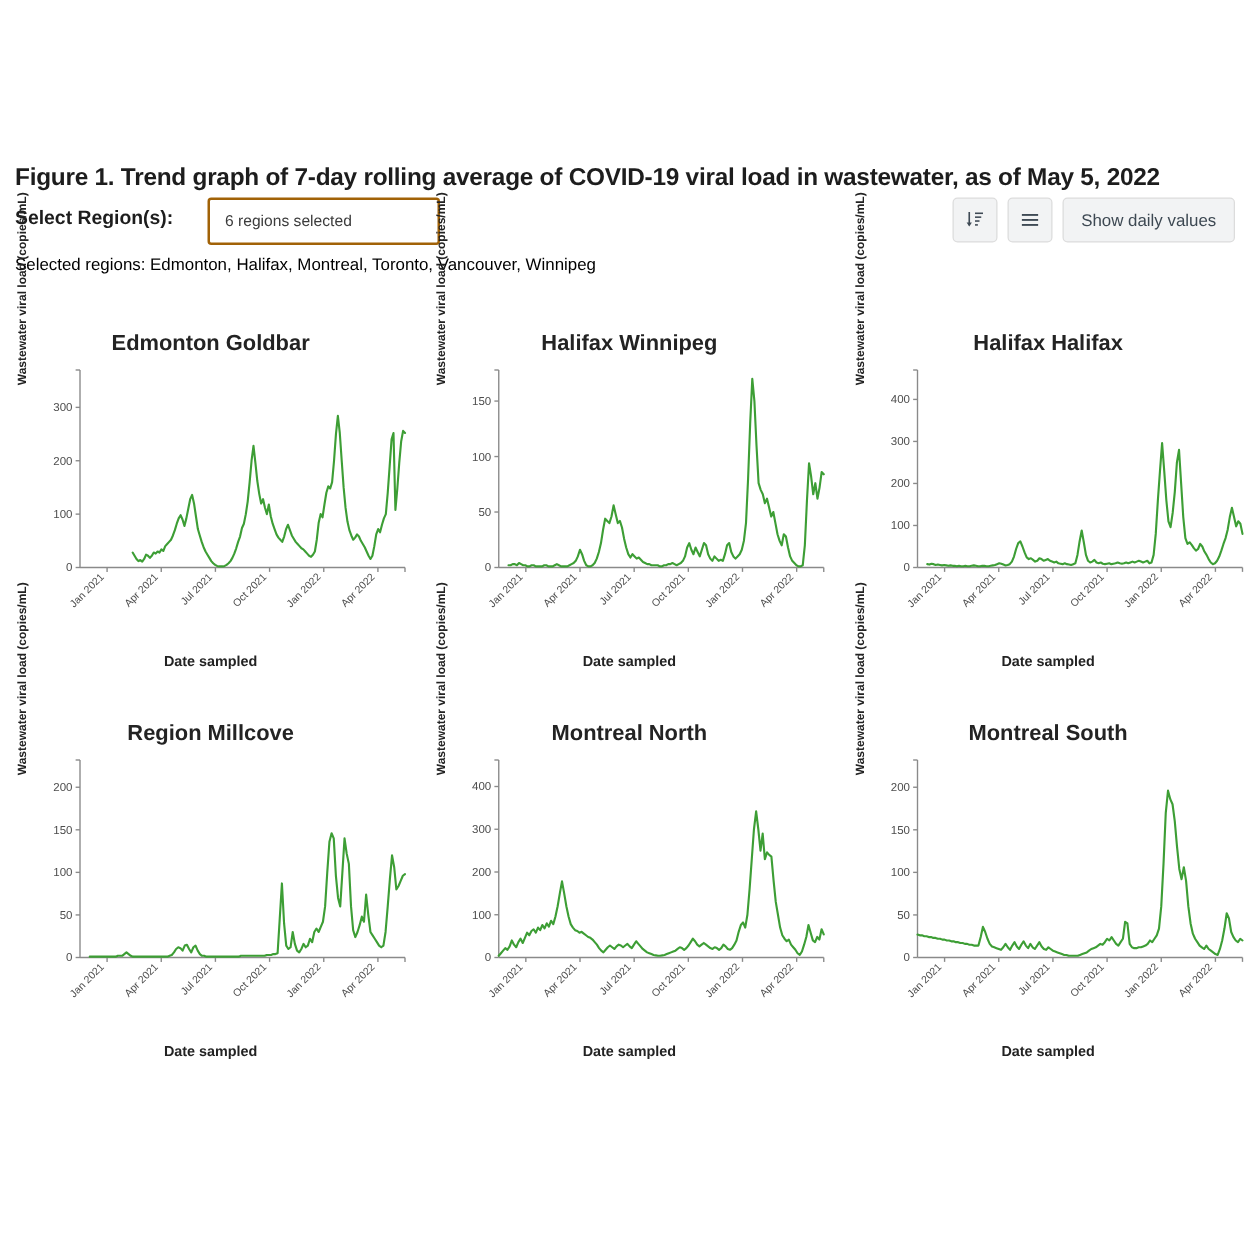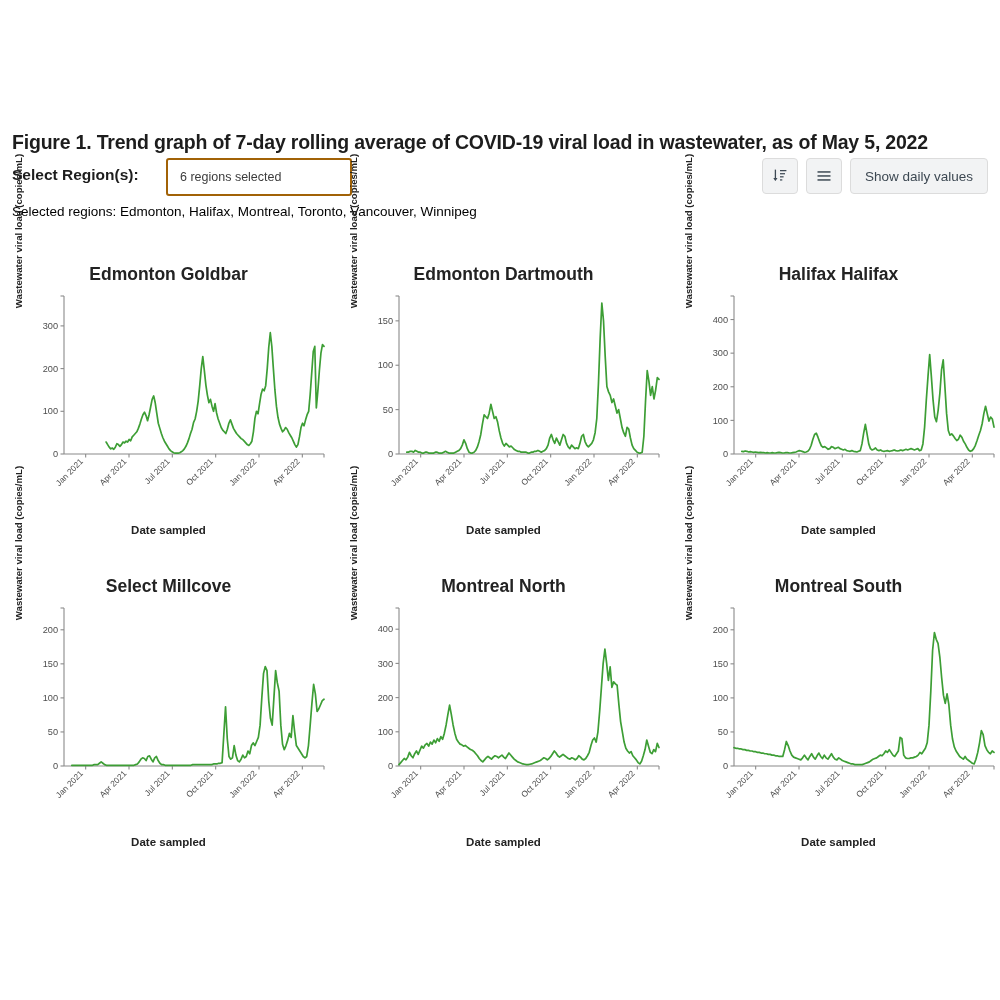--- a/index.html
+++ b/index.html
@@ -243,21 +243,21 @@
               <line x1="229" y1="162" x2="229" y2="165.5" class="tick-line"></line>
               <text x="227" y="170" class="xtick-text" text-anchor="end" transform="rotate(-45 227 170)">Jan 2022</text>
               <line x1="272.3333333333333" y1="162" x2="272.3333333333333" y2="165.5" class="tick-line"></line>
               <text x="270.3333333333333" y="170" class="xtick-text" text-anchor="end" transform="rotate(-45 270.3333333333333 170)">Apr 2022</text>
               <polyline points="76.12,150.04 77.65,152.61 79.19,155.17 80.72,156.88 82.26,156.02 83.79,157.30 85.33,155.17 86.86,151.75 88.39,152.61 89.93,154.31 91.46,152.61 93.00,150.04 94.53,150.90 96.07,149.19 97.60,150.04 99.14,147.48 100.67,148.76 102.20,144.92 103.74,143.21 105.27,141.50 106.81,139.79 108.34,136.38 109.88,132.11 111.41,126.98 112.94,122.71 114.48,120.15 116.01,123.57 117.55,128.69 119.08,122.71 120.62,115.03 122.15,107.34 123.69,103.92 125.22,110.76 126.75,121.01 128.29,131.25 129.82,136.38 131.36,141.50 132.89,145.77 134.43,149.19 135.96,151.75 137.49,154.31 139.03,156.88 140.56,158.58 142.10,159.86 143.63,160.72 145.17,161.15 146.70,161.15 148.24,161.15 149.77,160.72 151.30,159.86 152.84,158.58 154.37,156.88 155.91,154.31 157.44,150.90 158.98,146.63 160.51,141.50 162.04,137.23 163.58,130.40 165.11,126.98 166.65,119.30 168.18,109.05 169.72,93.68 171.25,76.59 172.79,64.64 174.32,78.30 175.85,92.82 177.39,103.07 178.92,110.76 180.46,107.34 181.99,114.17 183.53,119.30 185.06,111.61 186.59,121.01 188.13,126.98 189.66,131.25 191.20,135.52 192.73,138.09 194.27,139.79 195.80,141.50 197.33,137.23 198.87,131.25 200.40,127.84 201.94,132.11 203.47,136.38 205.01,138.94 206.54,141.50 208.08,143.21 209.61,144.92 211.14,146.63 212.68,147.48 214.21,149.19 215.75,150.90 217.28,152.61 218.82,153.46 220.35,151.75 221.88,149.19 223.42,139.79 224.95,126.13 226.49,119.30 228.02,121.86 229.56,111.61 231.09,102.22 232.63,97.09 234.16,98.80 235.69,93.68 237.23,76.59 238.76,55.24 240.30,40.72 241.83,54.39 243.37,76.59 244.90,97.95 246.43,114.17 247.97,125.28 249.50,132.11 251.04,136.38 252.57,139.79 254.11,138.09 255.64,135.52 257.18,137.23 258.71,140.65 260.24,143.21 261.78,145.77 263.31,149.19 264.85,152.61 266.38,155.17 267.92,152.61 269.45,144.92 270.98,135.52 272.52,131.25 274.05,133.82 275.59,127.84 277.12,122.71 278.66,119.30 280.19,102.22 281.73,80.86 283.26,59.51 284.79,54.39 286.33,115.88 287.86,98.80 289.40,78.30 290.93,61.22 292.47,52.68 294.00,54.39" class="series-line" stroke="#3d9e35"></polyline>
             </svg>
           </div>
         <div class="xlabel">Date sampled</div>
       </div>
       <div class="cell c1">
-        <div class="chart-title">Edmonton Dartmouth</div>
+        <div class="chart-title">Halifax Winnipeg</div>
         <div class="ylabel">Wastewater viral load (copies/mL)</div>
         <div class="plot">
             <svg width="300" height="196" viewBox="0 0 300 196">
               <line x1="34" y1="4" x2="34" y2="162" class="axis-line"></line>
               <line x1="34" y1="162" x2="294" y2="162" class="axis-line"></line>
               <line x1="30.5" y1="4" x2="34" y2="4" class="tick-line"></line>
               <line x1="294" y1="162" x2="294" y2="165.5" class="tick-line"></line>
               <line x1="30.5" y1="162" x2="34" y2="162" class="tick-line"></line>
               <text x="28" y="165.2" text-anchor="end" class="tick-text">0</text>
               <line x1="30.5" y1="117.61797752808988" x2="34" y2="117.61797752808988" class="tick-line"></line>
@@ -315,21 +315,21 @@
               <line x1="272.3333333333333" y1="162" x2="272.3333333333333" y2="165.5" class="tick-line"></line>
               <text x="270.3333333333333" y="170" class="xtick-text" text-anchor="end" transform="rotate(-45 270.3333333333333 170)">Apr 2022</text>
               <polyline points="41.80,159.31 43.49,159.65 45.19,158.97 46.88,159.31 48.57,159.98 50.26,159.65 51.96,159.98 53.65,160.32 55.34,159.98 57.03,160.32 58.73,160.66 60.42,160.32 62.11,160.66 63.80,160.66 65.50,160.99 67.19,160.66 68.88,160.99 70.57,160.99 72.27,160.66 73.96,160.99 75.65,160.99 77.34,160.66 79.04,160.32 80.73,160.66 82.42,160.99 84.12,160.99 85.81,160.66 87.50,160.66 89.19,160.99 90.89,160.99 92.58,160.66 94.27,160.32 95.96,159.98 97.66,159.31 99.35,158.64 101.04,158.97 102.73,159.65 104.43,160.32 106.12,159.98 107.81,159.31 109.50,157.29 111.20,153.26 112.89,147.21 114.58,142.50 116.28,141.16 117.97,145.19 119.66,149.90 121.35,153.93 123.05,155.28 124.74,154.60 126.43,155.95 128.12,157.29 129.82,156.62 131.51,154.60 133.20,155.28 134.89,156.62 136.59,155.95 138.28,155.28 139.97,156.62 141.66,157.29 143.36,157.97 145.05,157.29 146.74,158.64 148.43,158.97 150.13,159.31 151.82,158.64 153.51,159.31 155.21,159.65 156.90,159.98 158.59,159.31 160.28,158.64 161.98,151.91 163.67,141.16 165.36,132.42 167.05,141.83 168.75,151.91 170.44,156.62 172.13,157.97 173.82,157.29 175.52,155.95 177.21,157.97 178.90,158.64 180.59,157.97 182.29,158.97 183.98,159.31 185.67,158.97 187.37,158.64 189.06,159.31 190.75,158.97 192.44,158.64 194.14,157.97 195.83,158.64 197.52,158.97 199.21,158.64 200.91,157.97 202.60,158.64 204.29,157.97 205.98,157.29 207.68,157.97 209.37,157.29 211.06,156.62 212.75,157.29 214.45,157.97 216.14,157.29 217.83,156.62 219.52,158.64 221.22,157.97 222.91,151.91 224.60,135.11 226.30,108.21 227.99,84.68 229.68,62.49 231.37,84.68 233.07,108.21 234.76,125.02 236.45,129.73 238.14,118.30 239.84,101.49 241.53,77.96 243.22,67.87 244.91,94.77 246.61,121.66 248.30,138.47 249.99,143.17 251.68,141.83 253.38,143.85 255.07,146.54 256.76,148.55 258.46,147.21 260.15,143.17 261.84,145.19 263.53,149.23 265.23,151.91 266.92,155.28 268.61,157.97 270.30,159.31 272.00,158.64 273.69,156.62 275.38,153.26 277.07,148.55 278.77,143.17 280.46,138.47 282.15,131.74 283.84,121.66 285.54,114.26 287.23,121.66 288.92,129.06 290.61,125.02 292.31,127.04 294.00,135.11" class="series-line" stroke="#3d9e35"></polyline>
             </svg>
           </div>
         <div class="xlabel">Date sampled</div>
       </div>
     </div>
     <div class="row">
       <div class="cell c0">
-        <div class="chart-title">Select Millcove</div>
+        <div class="chart-title">Region Millcove</div>
         <div class="ylabel">Wastewater viral load (copies/mL)</div>
         <div class="plot">
             <svg width="300" height="196" viewBox="0 0 300 196">
               <line x1="34" y1="4" x2="34" y2="162" class="axis-line"></line>
               <line x1="34" y1="162" x2="294" y2="162" class="axis-line"></line>
               <line x1="30.5" y1="4" x2="34" y2="4" class="tick-line"></line>
               <line x1="294" y1="162" x2="294" y2="165.5" class="tick-line"></line>
               <line x1="30.5" y1="162" x2="34" y2="162" class="tick-line"></line>
               <text x="28" y="165.2" text-anchor="end" class="tick-text">0</text>
               <line x1="30.5" y1="127.94827586206897" x2="34" y2="127.94827586206897" class="tick-line"></line>

